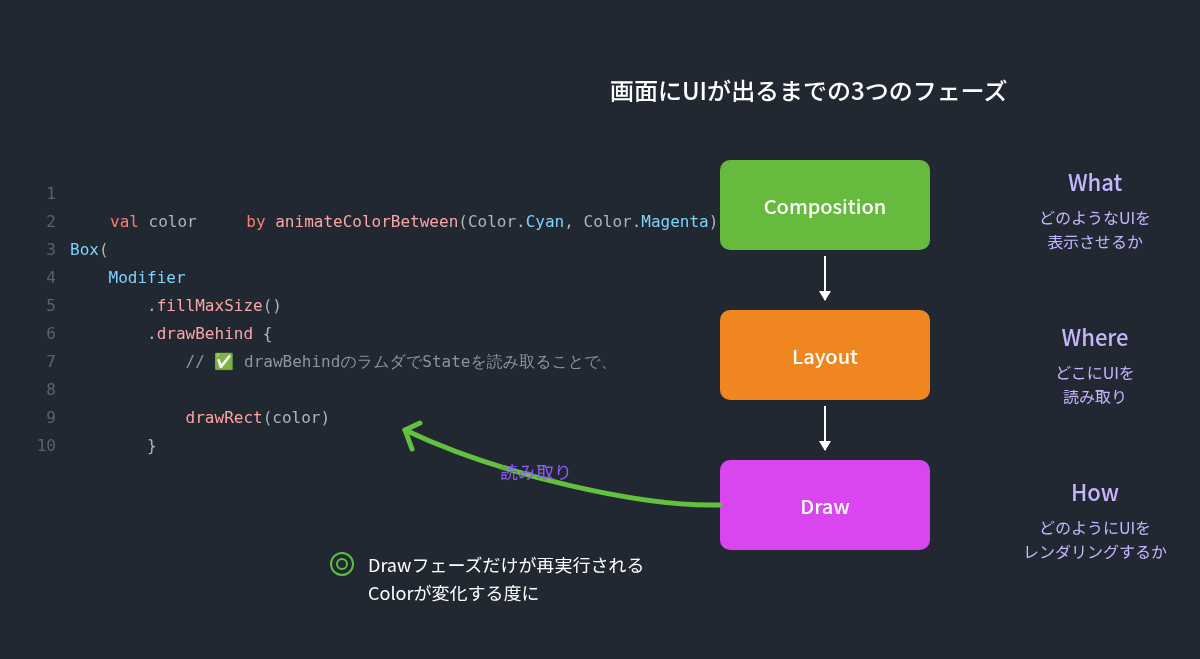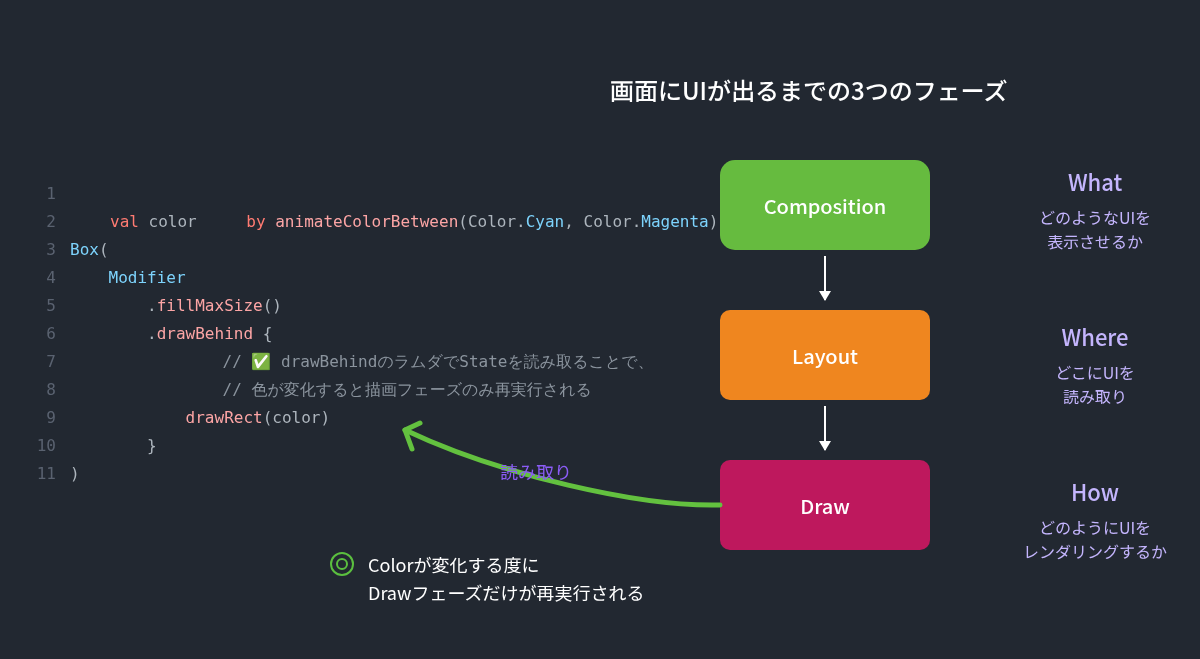--- a/index.html
+++ b/index.html
@@ -41,38 +41,38 @@
     padding-right: 14px;
     color: #5a6270;
     user-select: none;
     flex-shrink: 0;
   }
   .code { white-space: pre; color: #adb5bd; }
   .kw   { color: #ff7b72; margin-left: 40px; }      
   .ident{ color: #adb5bd; }
   .fn   { color: #fca5a5; text-align: right; }
   .type { color: #7dd3fc; }
-  .comment { color: #8b949e; margin-left: 37px; }
+  .comment { color: #8b949e; }
 
   
   .phase-box {
     position: absolute;
     width: 210px;
     height: 90px;
     border-radius: 10px;
     display: flex;
     align-items: center;
     justify-content: center;
     font-size: 20px;
     color: #fff;
     font-weight: 500;
   }
-  .phase-composition { left: 720px; top: 160px; background: #66bb3f; border-radius: 15px; }
+  .phase-composition { left: 720px; top: 160px; background: #66bb3f; }
   .phase-layout      { left: 720px; top: 310px; background: #ef861f; }
-  .phase-draw        { left: 720px; top: 460px; background: #be185d; }
+  .phase-draw        { left: 720px; top: 460px; background: #d946ef; }
 
   
   .phase-desc {
     position: absolute;
     left: 985px;
     width: 220px;
     color: #c4b5fd;
   }
   .phase-desc .h { font-size: 22px; font-weight: 500; margin-bottom: 8px; text-align: center; }
   .phase-desc .p { font-size: 16px; line-height: 24px; text-align: center; }
@@ -175,33 +175,28 @@
     <div class="code-line">
       <span class="gutter">6</span>
       <span class="code"><span class="ident">        .</span><span class="fn">drawBehind</span><span class="ident"> {</span></span>
     </div>
     <div class="code-line">
       <span class="gutter">7</span>
       <span class="code"><span class="ident">            </span><span class="comment">// ✅ drawBehindのラムダでStateを読み取ることで、</span></span>
     </div>
     <div class="code-line">
       <span class="gutter">8</span>
-      <span class="code"><span class="ident">            </span><span class="comment">// 色が変化すると描画フェーズのみ再実行される</span></span>
     </div>
     <div class="code-line">
       <span class="gutter">9</span>
       <span class="code"><span class="ident">            </span><span class="fn">drawRect</span><span class="ident">(color)</span></span>
     </div>
     <div class="code-line">
       <span class="gutter">10</span>
       <span class="code"><span class="ident">        }</span></span>
-    </div>
-    <div class="code-line">
-      <span class="gutter">11</span>
-      <span class="code"><span class="ident">)</span></span>
     </div>
   </div>
 
 <div class="phase-box phase-composition">Composition</div>
 <div class="phase-box phase-layout">Layout</div>
 <div class="phase-box phase-draw">Draw</div>
 
 <div class="v-arrow arrow1"></div>
 <div class="v-arrow arrow2"></div>
 
@@ -223,16 +218,16 @@
 
 <svg class="green-arrow" viewBox="0 0 350 110">
   <path d="M340,90 C260,92 120,60 25,15" stroke="#63c13f" stroke-width="5" fill="none" stroke-linecap="round"></path>
   <path d="M25,15 L40,8 M25,15 L32,34" stroke="#63c13f" stroke-width="5" fill="none" stroke-linecap="round"></path>
 </svg>
 <div class="read-label">読み取り</div>
 
 <div class="note">
   <div class="bullseye"></div>
   <div>
+    <div>Drawフェーズだけが再実行される</div>
     <div>Colorが変化する度に</div>
-    <div>Drawフェーズだけが再実行される</div>
   </div>
 </div>
 
 </body></html>

